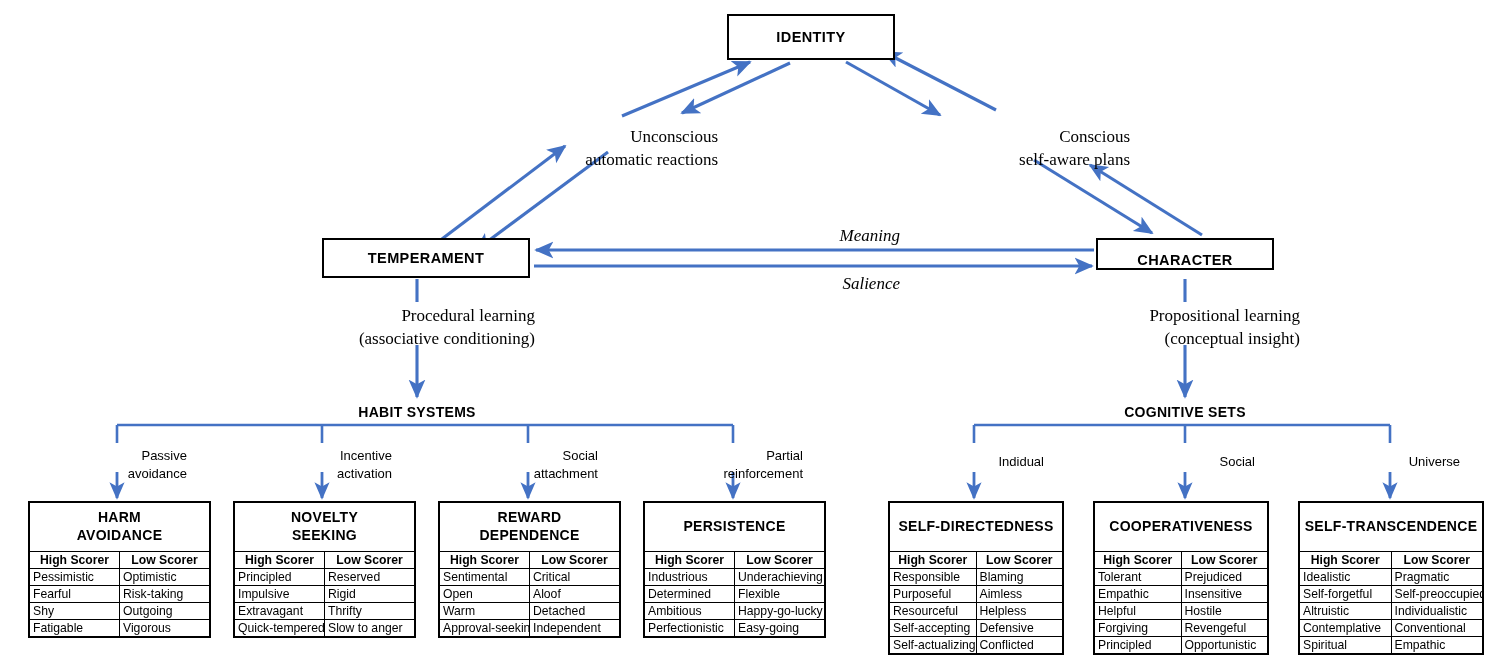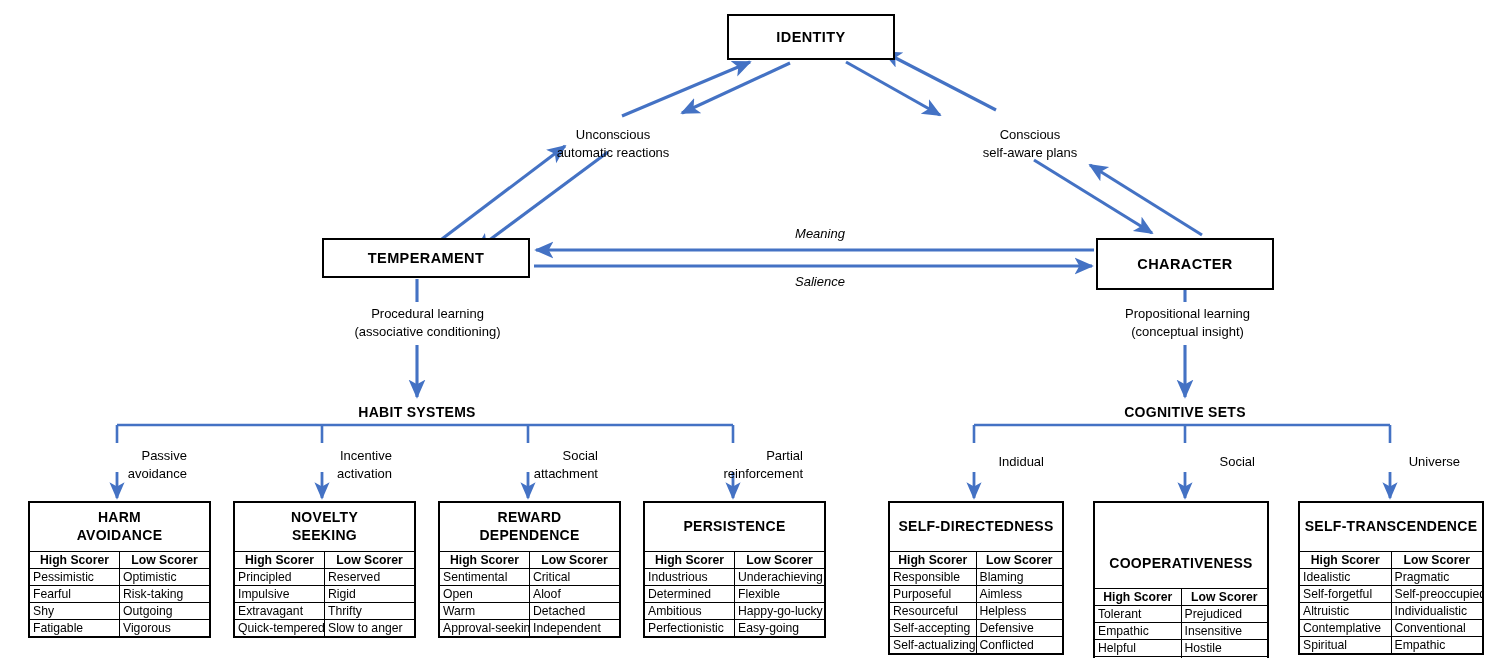--- a/index.html
+++ b/index.html
@@ -36,30 +36,31 @@
     display: flex;
     align-items: center;
     justify-content: center;
     font-weight: bold;
     font-size: 14.5px;
     letter-spacing: 0.4px;
     box-sizing: border-box;
   }
   #box-identity   { left: 727px; top: 14px;  width: 168px; height: 46px; }
   #box-temperament{ left: 322px; top: 238px; width: 208px; height: 40px; }
-  #box-character  { left: 1096px;top: 238px; width: 178px; height: 52px; }
+  #box-character  { left: 1096px;top: 238px; width: 178px; height: 32px; align-items: flex-end; }
 
   
   .edge-label {
     position: absolute;
-    font-size: 13px;
+    font-size: 17px;
     line-height: 1.35;
-    text-align: center;
+    text-align: right;
     white-space: pre-line;
     color: #000000;
+    font-family: Liberation Serif, serif;
   }
   .edge-label.italic { font-style: italic; font-weight: normal; }
   .group-title {
     position: absolute;
     font-size: 14px;
     font-weight: bold;
     text-align: center;
     letter-spacing: 0.3px;
   }
 
@@ -375,21 +376,21 @@
             <td>Defensive</td>
           </tr>
           <tr>
             <td>Self-actualizing</td>
             <td>Conflicted</td>
           </tr>
         </tbody>
       </table>
     </div>
   <div class="trait-box" id="trait-5" style="left:1093px; top:501px; width:176px;">
-      <div class="trait-title" style="height: 48px; margin-top: 37px;">COOPERATIVENESS</div>
+      <div class="trait-title" style="height: 48px;">COOPERATIVENESS</div>
       <table class="trait-table">
         <thead>
           <tr>
             <th>High Scorer</th>
             <th>Low Scorer</th>
           </tr>
         </thead>
         <tbody>
           <tr>
             <td>Tolerant</td>

